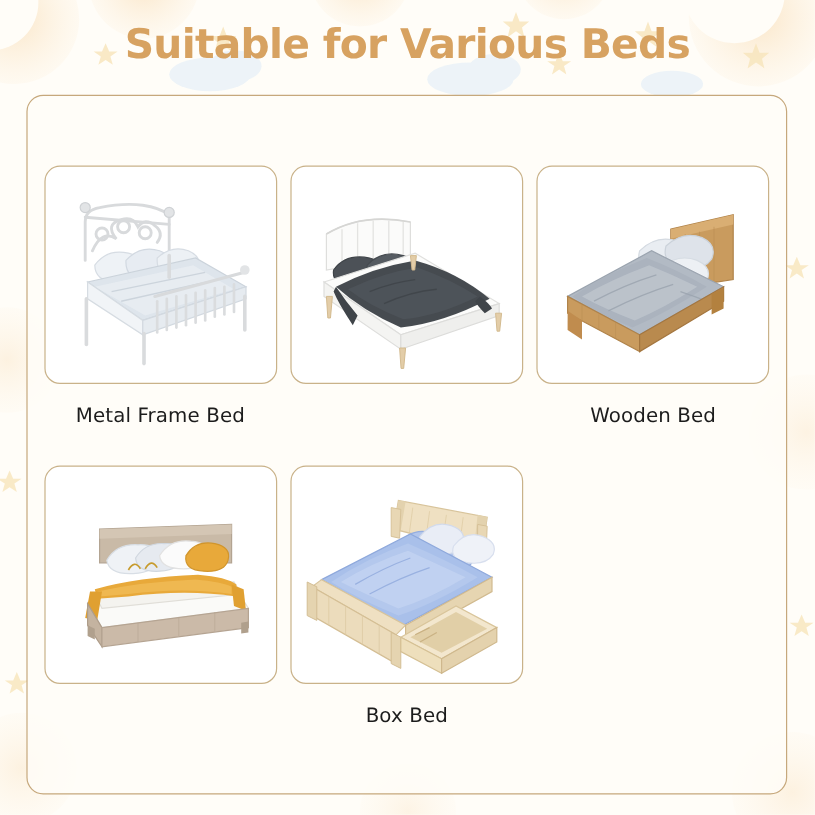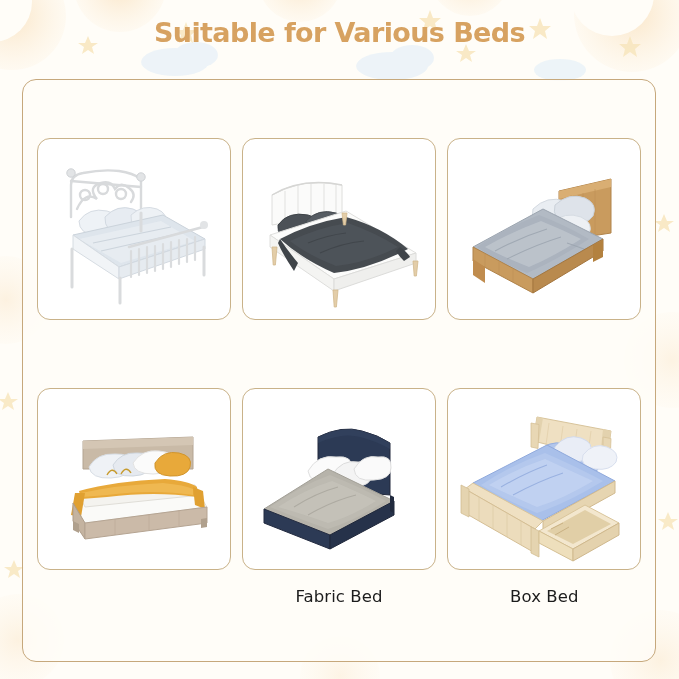--- a/index.html
+++ b/index.html
@@ -10,21 +10,21 @@
     position:relative;
   }
 
   
   #bg-pattern{position:absolute;inset:0;z-index:0;pointer-events:none;}
 
   
   #page-title{
     position:absolute;top:17px;left:0;width:679px;
     text-align:center;
-    font-size:27px;
+    font-size:34px;
     font-weight:bold;
     letter-spacing:-0.6px;
     color:#D7A261;
     z-index:3;
     white-space:nowrap;
     font-family:"DejaVu Sans","Liberation Sans",sans-serif;
   }
 
   
   #outer-frame{
@@ -175,20 +175,21 @@
           <path d="M27,102 L27,140"></path>
             <path d="M75,131 L75,156"></path>
           <path d="M159,100 L159,128"></path>
             <path d="M96,66 L96,84"></path>
         </g>
         <g fill="#E2E4E6">
             <circle cx="159" cy="78" r="4"></circle>
           </g>
       </svg>
     </div>
+    <div class="bed-label">Metal Frame Bed</div>
   </div>
 
   <div class="bed-cell">
     <div class="bed-card">
       <svg width="178" height="165" viewBox="0 0 178 165">
 
         <path d="M22,78 L22,48 Q52,30 92,38 L92,66 Z" fill="#FBFBFA" stroke="#DEDEDC" stroke-width="1"></path>
         <g stroke="#E3E3E1" stroke-width="1.1" fill="none">
           <path d="M35,44 L35,75"></path>
             <path d="M48,39 L48,72"></path>
@@ -257,20 +258,21 @@
         <g stroke="#B5884F" stroke-width="0.7" fill="none" opacity="0.5">
           <path d="M30,107 L30,120"></path>
             <path d="M44,115 L44,128"></path>
             <path d="M58,122 L58,135"></path>
         </g>
 
         <path d="M18,112 L30,120 L30,136 L18,128 Z" fill="#C08C4E"></path>
         <path d="M138,98 L148,93 L148,110 L138,115 Z" fill="#B3813F"></path>
       </svg>
     </div>
+    <div class="bed-label">Wooden Bed</div>
   </div>
 
   <div class="bed-cell">
     <div class="bed-card">
       <svg width="178" height="165" viewBox="0 0 178 165">
 
         <path d="M38,72 L38,44 L148,40 L148,72 Z" fill="#C9BAA7" stroke="#B3A492" stroke-width="1"></path>
         <path d="M38,44 L148,40 L148,48 L38,52 Z" fill="#D4C6B4"></path>
 
         <g>
@@ -299,48 +301,20 @@
           <path d="M70,138 L70,122"></path>
             <path d="M104,133 L104,117"></path>
             <path d="M134,129 L134,113"></path>
         </g>
         <path d="M28,124 L34,127 L34,136 L28,133 Z" fill="#B0A08D"></path>
         <path d="M156,122 L162,121 L162,130 L156,131 Z" fill="#B0A08D"></path>
       </svg>
     </div>
   </div>
 
-  <div class="bed-cell">
-    <div class="bed-card">
-      <svg width="178" height="165" viewBox="0 0 178 165">
-
-        <path d="M68,92 L68,40 Q92,28 112,34 Q128,38 140,46 L140,98 Z" fill="#2C3A55" stroke="#22293C" stroke-width="1"></path>
-        <path d="M68,40 Q92,28 112,34 Q128,38 140,46 L140,52 Q126,44 110,40 Q92,35 68,46 Z" fill="#36466480"></path>
-
-        <g>
-          <path d="M58,74 q10,-17 28,-14 q17,-2 16,12 q0,12 -20,14 q-22,2 -24,-12z" fill="#FBFBFB" stroke="#E0E0E0" stroke-width="1"></path>
-          <path d="M82,78 q10,-16 26,-13 q15,-2 14,12 q0,12 -18,13 q-20,2 -22,-12z" fill="#F4F4F4" stroke="#DCDCDC" stroke-width="1"></path>
-          <path d="M104,72 q9,-15 24,-12 q14,-2 13,11 q0,11 -17,12 q-19,2 -20,-11z" fill="#FAFAFA" stroke="#DEDEDE" stroke-width="1"></path>
-        </g>
-
-        <path d="M14,112 L78,72 L144,104 L80,138 Z" fill="#B6B3AA" stroke="#A29F96" stroke-width="1"></path>
-        <path d="M20,110 Q52,88 80,78 Q110,90 136,104 Q104,124 78,132 Q44,120 20,110 Z" fill="#BDBAB1"></path>
-        <path d="M28,110 Q56,92 82,84 Q106,94 126,104 Q100,120 78,126 Q50,116 28,110 Z" fill="#C6C3BA" opacity="0.8"></path>
-        <g stroke="#A8A59C" stroke-width="1.1" fill="none" opacity="0.8">
-          <path d="M44,110 Q66,96 88,90"></path>
-            <path d="M58,118 Q82,104 106,98"></path>
-        </g>
-
-        <path d="M14,112 L80,138 L80,152 L14,126 Z" fill="#2C3A55" stroke="#232B40" stroke-width="1"></path>
-        <path d="M80,138 L144,104 L144,118 L80,152 Z" fill="#26324A" stroke="#1E2639" stroke-width="1"></path>
-        <path d="M140,98 L144,100 L144,116 L140,114 Z" fill="#212A3E"></path>
-      </svg>
-    </div>
-    <div class="bed-label">Fabric Bed</div>
-  </div>
 
   <div class="bed-cell">
     <div class="bed-card">
       <svg width="186" height="165" viewBox="0 0 186 165">
 
         <path d="M82,44 L86,20 L160,34 L156,62 Z" fill="#EFE0C2" stroke="#D8C49B" stroke-width="1"></path>
         <g stroke="#DFCCA4" stroke-width="0.8" fill="none" opacity="0.8">
           <path d="M98,26 L95,48"></path>
             <path d="M112,29 L109,51"></path>
             <path d="M126,32 L123,54"></path>

